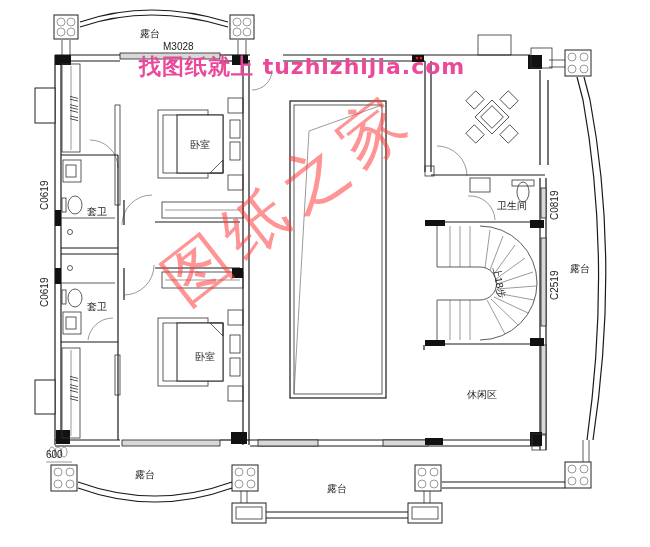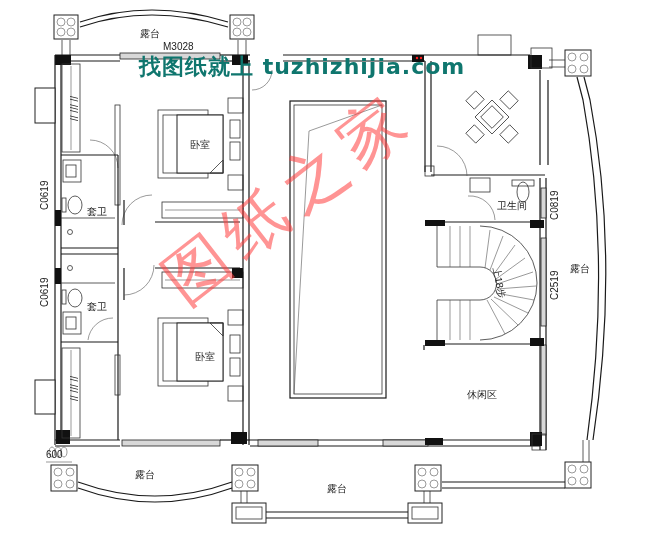--- a/index.html
+++ b/index.html
@@ -6,21 +6,21 @@
   body { width: 650px; height: 547px; overflow: hidden; position: relative; font-family: "DejaVu Sans", sans-serif; }
   #plan { position: absolute; left: 0; top: 0; width: 650px; height: 547px; }
   .wall { fill: none; stroke: #1a1a1a; stroke-width: 1.2; }
   .thin { fill: none; stroke: #333; stroke-width: 0.8; }
   .hair { fill: none; stroke: #555; stroke-width: 0.6; }
   .solid { fill: #111; stroke: none; }
   .win { fill: #d8d8d8; stroke: #222; stroke-width: 0.8; }
   .col { fill: #fff; stroke: #222; stroke-width: 1; }
   .room-label { font-family: "DejaVu Sans", sans-serif; font-size: 10px; fill: #222; }
   .code-label { font-family: "Liberation Sans", sans-serif; font-size: 10px; fill: #222; }
-  .wm-top { position: absolute; left: 139px; top: 52px; color: #0f766e; font-family: "DejaVu Sans", sans-serif; font-size: 22px; font-weight: bold; letter-spacing: 1px; white-space: nowrap; }
+  .wm-top { position: absolute; left: 139px; top: 52px; color: #ec4899; font-family: "DejaVu Sans", sans-serif; font-size: 22px; font-weight: bold; letter-spacing: 1px; white-space: nowrap; }
   .wm-diag { position: absolute; left: 145px; top: 255px; color: rgba(255,60,60,0.55); font-family: "DejaVu Serif", serif; font-size: 64px; transform: rotate(-38deg); transform-origin: left top; white-space: nowrap; letter-spacing: 10px; }
 </style>
 </head>
 <body>
 
 <svg id="plan" viewBox="0 0 650 547" xmlns="http://www.w3.org/2000/svg">
 
   <g>
     <path class="wall" d="M80,22 Q150,-2 228,22"></path>
     <path class="wall" d="M80,27 Q150,3 228,27"></path>

